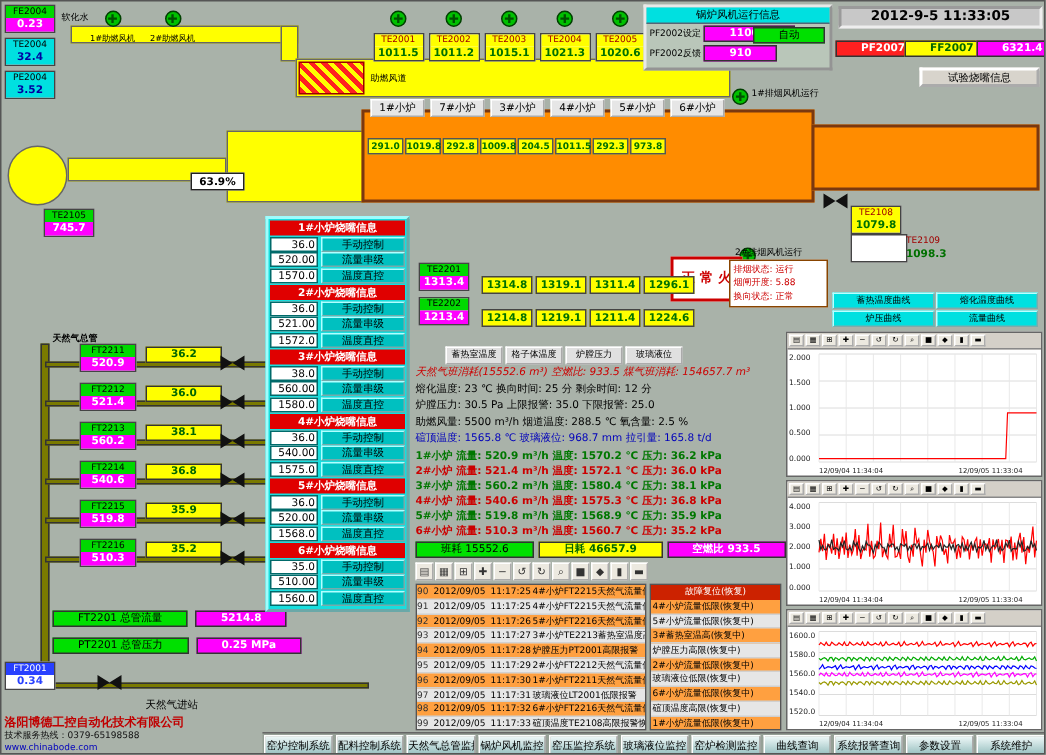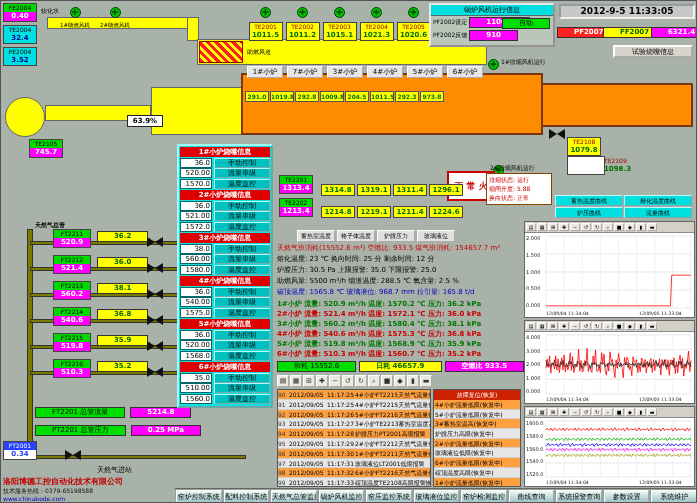--- a/index.html
+++ b/index.html
@@ -118,21 +118,21 @@
   <div class="abs vmain"></div>
   <div class="abs bline2"></div>
   <span class="valve" style="left:548px;top:128px;"></span>
   <span class="valve" style="left:64px;top:449px;"></span>
   <div class="abs pct">63.9%</div>
 
   
   <div class="abs" style="left:2px;top:2px;width:36px;">
       <span class="box2 sm2" style="display:block;margin-bottom:3px;">
       <span class="t">FE2004</span>
-      <span class="v">0.40</span>
+      <span class="v">0.23</span>
     </span>
       <span class="box2 sm2 sc" style="display:block;margin-bottom:3px;">
       <span class="t">TE2004</span>
       <span class="v">32.4</span>
     </span>
       <span class="box2 sm2 sc" style="display:block;margin-bottom:2px;">
       <span class="t">PE2004</span>
       <span class="v">3.52</span>
     </span>
     </div>
@@ -261,21 +261,21 @@
       <span class="t">TE2202</span>
       <span class="v">1213.4</span>
     </span>
     </div>
   <div class="abs" style="left:320px;top:176px;"><span class="rchip">1314.8</span><span class="rchip">1319.1</span><span class="rchip">1311.4</span><span class="rchip">1296.1</span></div>
   <div class="abs" style="left:320px;top:198px;"><span class="rchip">1214.8</span><span class="rchip">1219.1</span><span class="rchip">1211.4</span><span class="rchip">1224.6</span></div>
   <div class="abs" style="left:296px;top:222px;"><span class="rbtn">蓄热室温度</span><span class="rbtn">格子体温度</span><span class="rbtn">炉膛压力</span><span class="rbtn">玻璃液位</span></div>
 
   
   <div class="abs" style="left:276px;top:242px;width:244px;">
-      <div class="iline" style="color: rgb(204, 0, 0);">天然气班消耗(15552.6 m³)  空燃比: 933.5  煤气班消耗: 154657.7 m³</div>
+      <div class="iline" style="color: rgb(204, 0, 0); font-style: italic;">天然气班消耗(15552.6 m³)  空燃比: 933.5  煤气班消耗: 154657.7 m³</div>
       <div class="iline" style="color: rgb(0, 0, 0);">熔化温度: 23 ℃   换向时间: 25 分   剩余时间: 12 分</div>
       <div class="iline" style="color: rgb(0, 0, 0);">炉膛压力: 30.5 Pa   上限报警: 35.0   下限报警: 25.0</div>
       <div class="iline" style="color: rgb(0, 0, 0);">助燃风量: 5500 m³/h   烟道温度: 288.5 ℃   氧含量: 2.5 %</div>
       <div class="iline" style="color: rgb(0, 0, 187);">碹顶温度: 1565.8 ℃   玻璃液位: 968.7 mm   拉引量: 165.8 t/d</div>
     </div>
 
   
   <div class="abs" style="left:276px;top:298px;width:244px;">
       <div class="bline-txt" style="color: rgb(0, 119, 0);">1#小炉  流量: 520.9 m³/h  温度: 1570.2 ℃  压力: 36.2 kPa</div>
       <div class="bline-txt" style="color: rgb(204, 0, 0);">2#小炉  流量: 521.4 m³/h  温度: 1572.1 ℃  压力: 36.0 kPa</div>

